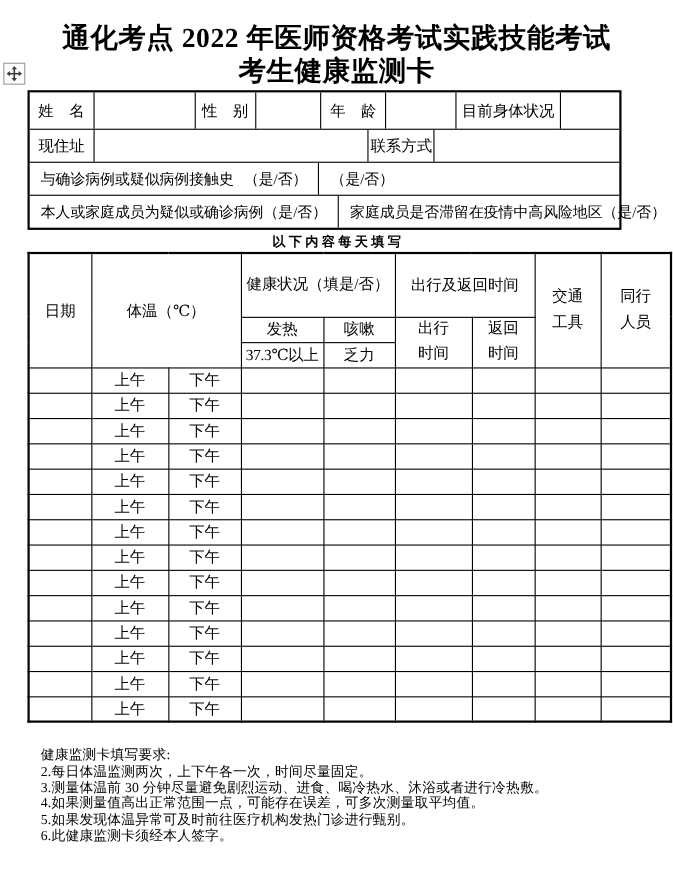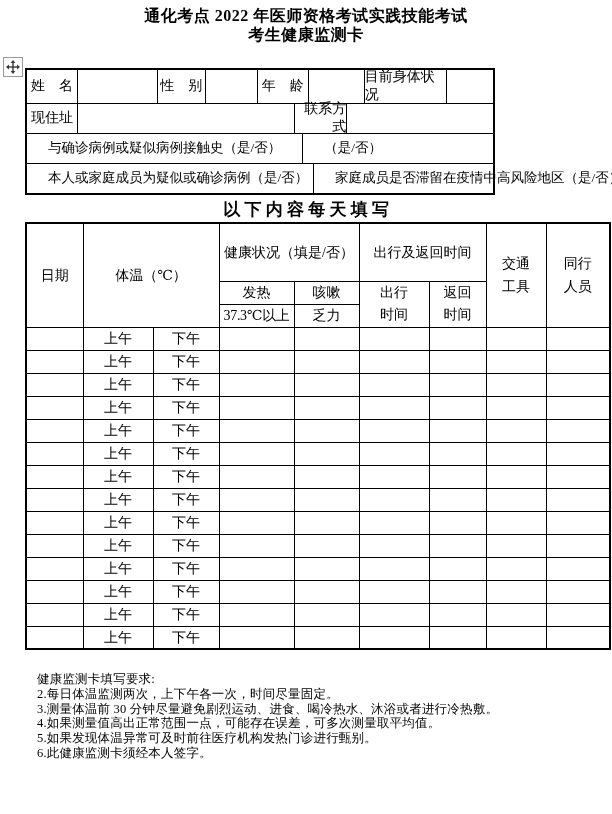--- a/index.html
+++ b/index.html
@@ -7,67 +7,67 @@
   body {
     width: 612px; height: 814px;
     position: relative;
     font-family: "Liberation Serif", "DejaVu Serif", serif;
     color: #000;
     overflow: hidden;
   }
 
   
   .doc-title {
-    margin-top: 7px;
+    margin-top: 21px;
     text-align: center;
-    font-size: 16px;
+    font-size: 25px;
     font-weight: bold;
     line-height: 1.18;
     letter-spacing: 0.5px;
   }
 
   
   .move-handle {
     position: absolute;
     left: 3px; top: 57px;
     width: 20px; height: 20px;
     border: 1px solid #9a9a9a;
     background: #fdfdfd;
     display: flex; align-items: center; justify-content: center;
     cursor: move;
   }
 
   
   .tbl-wrap { margin-left: 25px; width: 584px; }
 
   
-  .info-table { border: 2px solid #000; width: 470px; margin-top: 23px; }
+  .info-table { border: 2px solid #000; width: 540px; margin-top: 2px; }
   .info-row { display: flex; border-top: 1px solid #000; }
   .info-row:first-child { border-top: none; }
   .info-cell {
     border-left: 1px solid #000;
     display: flex; align-items: center; justify-content: center;
     font-size: 14px;
     min-height: 29px;
   }
   .info-cell:first-child { border-left: none; }
   .r1 { height: 33px; }
   .r2 { height: 29px; text-align: right; }
   .r34 { height: 29px; }
   .info-cell.qa {
     justify-content: space-between;
-    padding: 0 21px;
+    padding: 0 10px;
     font-size: 13.5px;
     white-space: nowrap;
   }
 
   
   .section-heading {
     text-align: center;
-    font-size: 17px;
+    font-size: 12px;
     font-weight: bold;
     margin-top: 3px;
     line-height: 1.45;
   }
 
   
   table.daily {
     margin-left: 25px;
     width: 584px;
     border-collapse: collapse;

